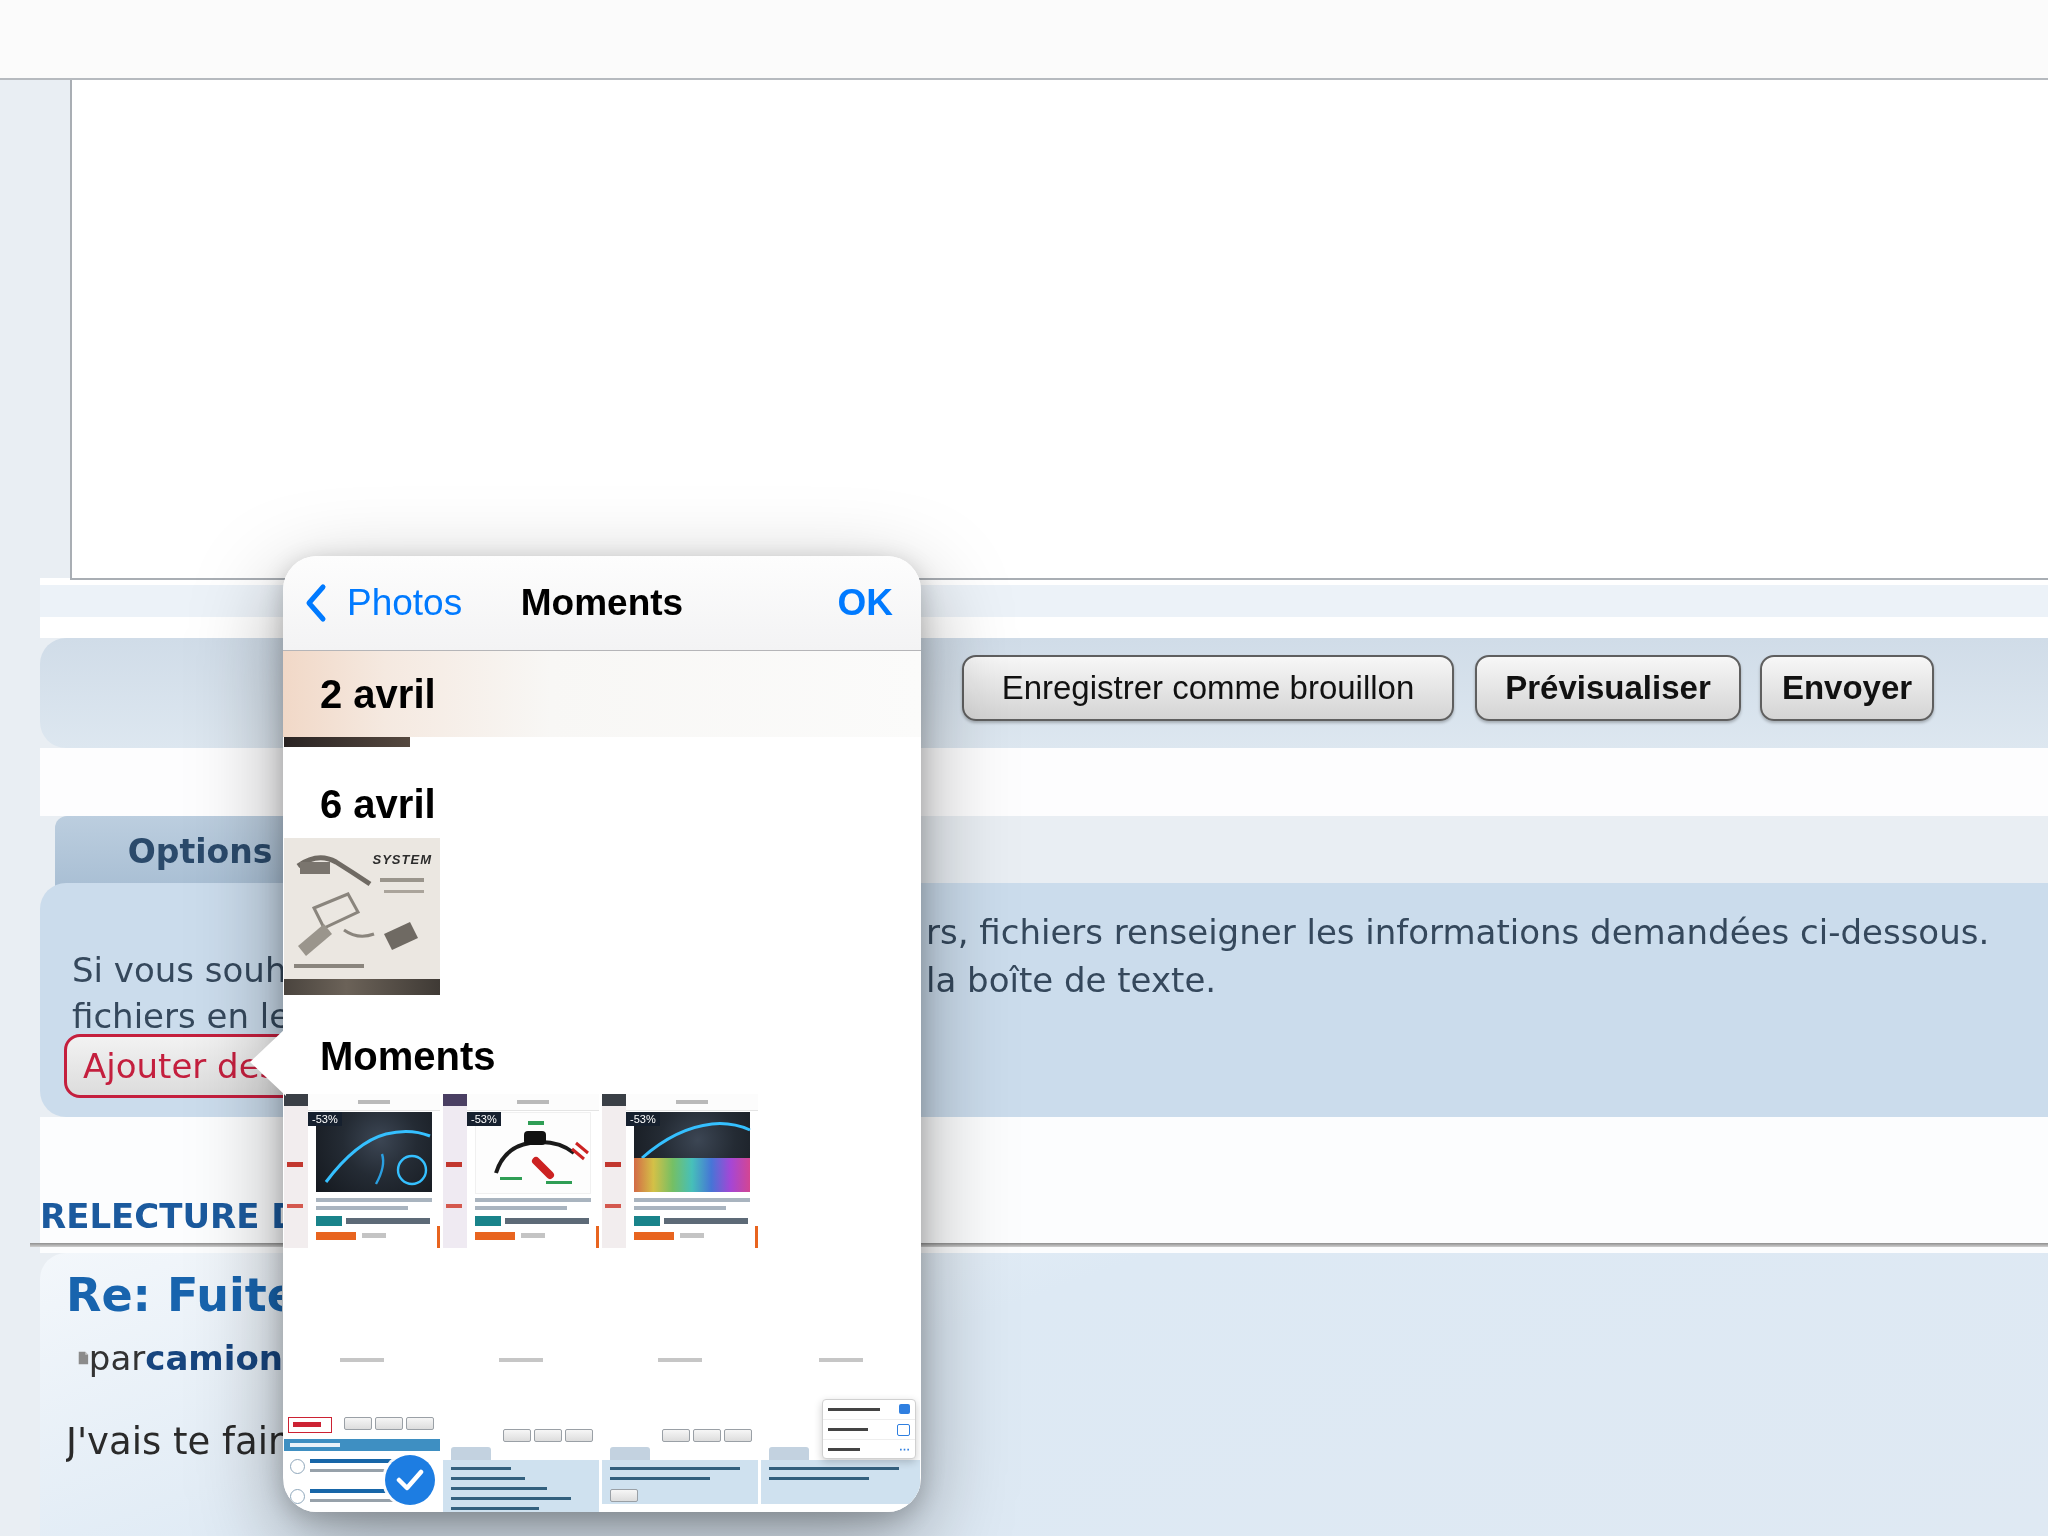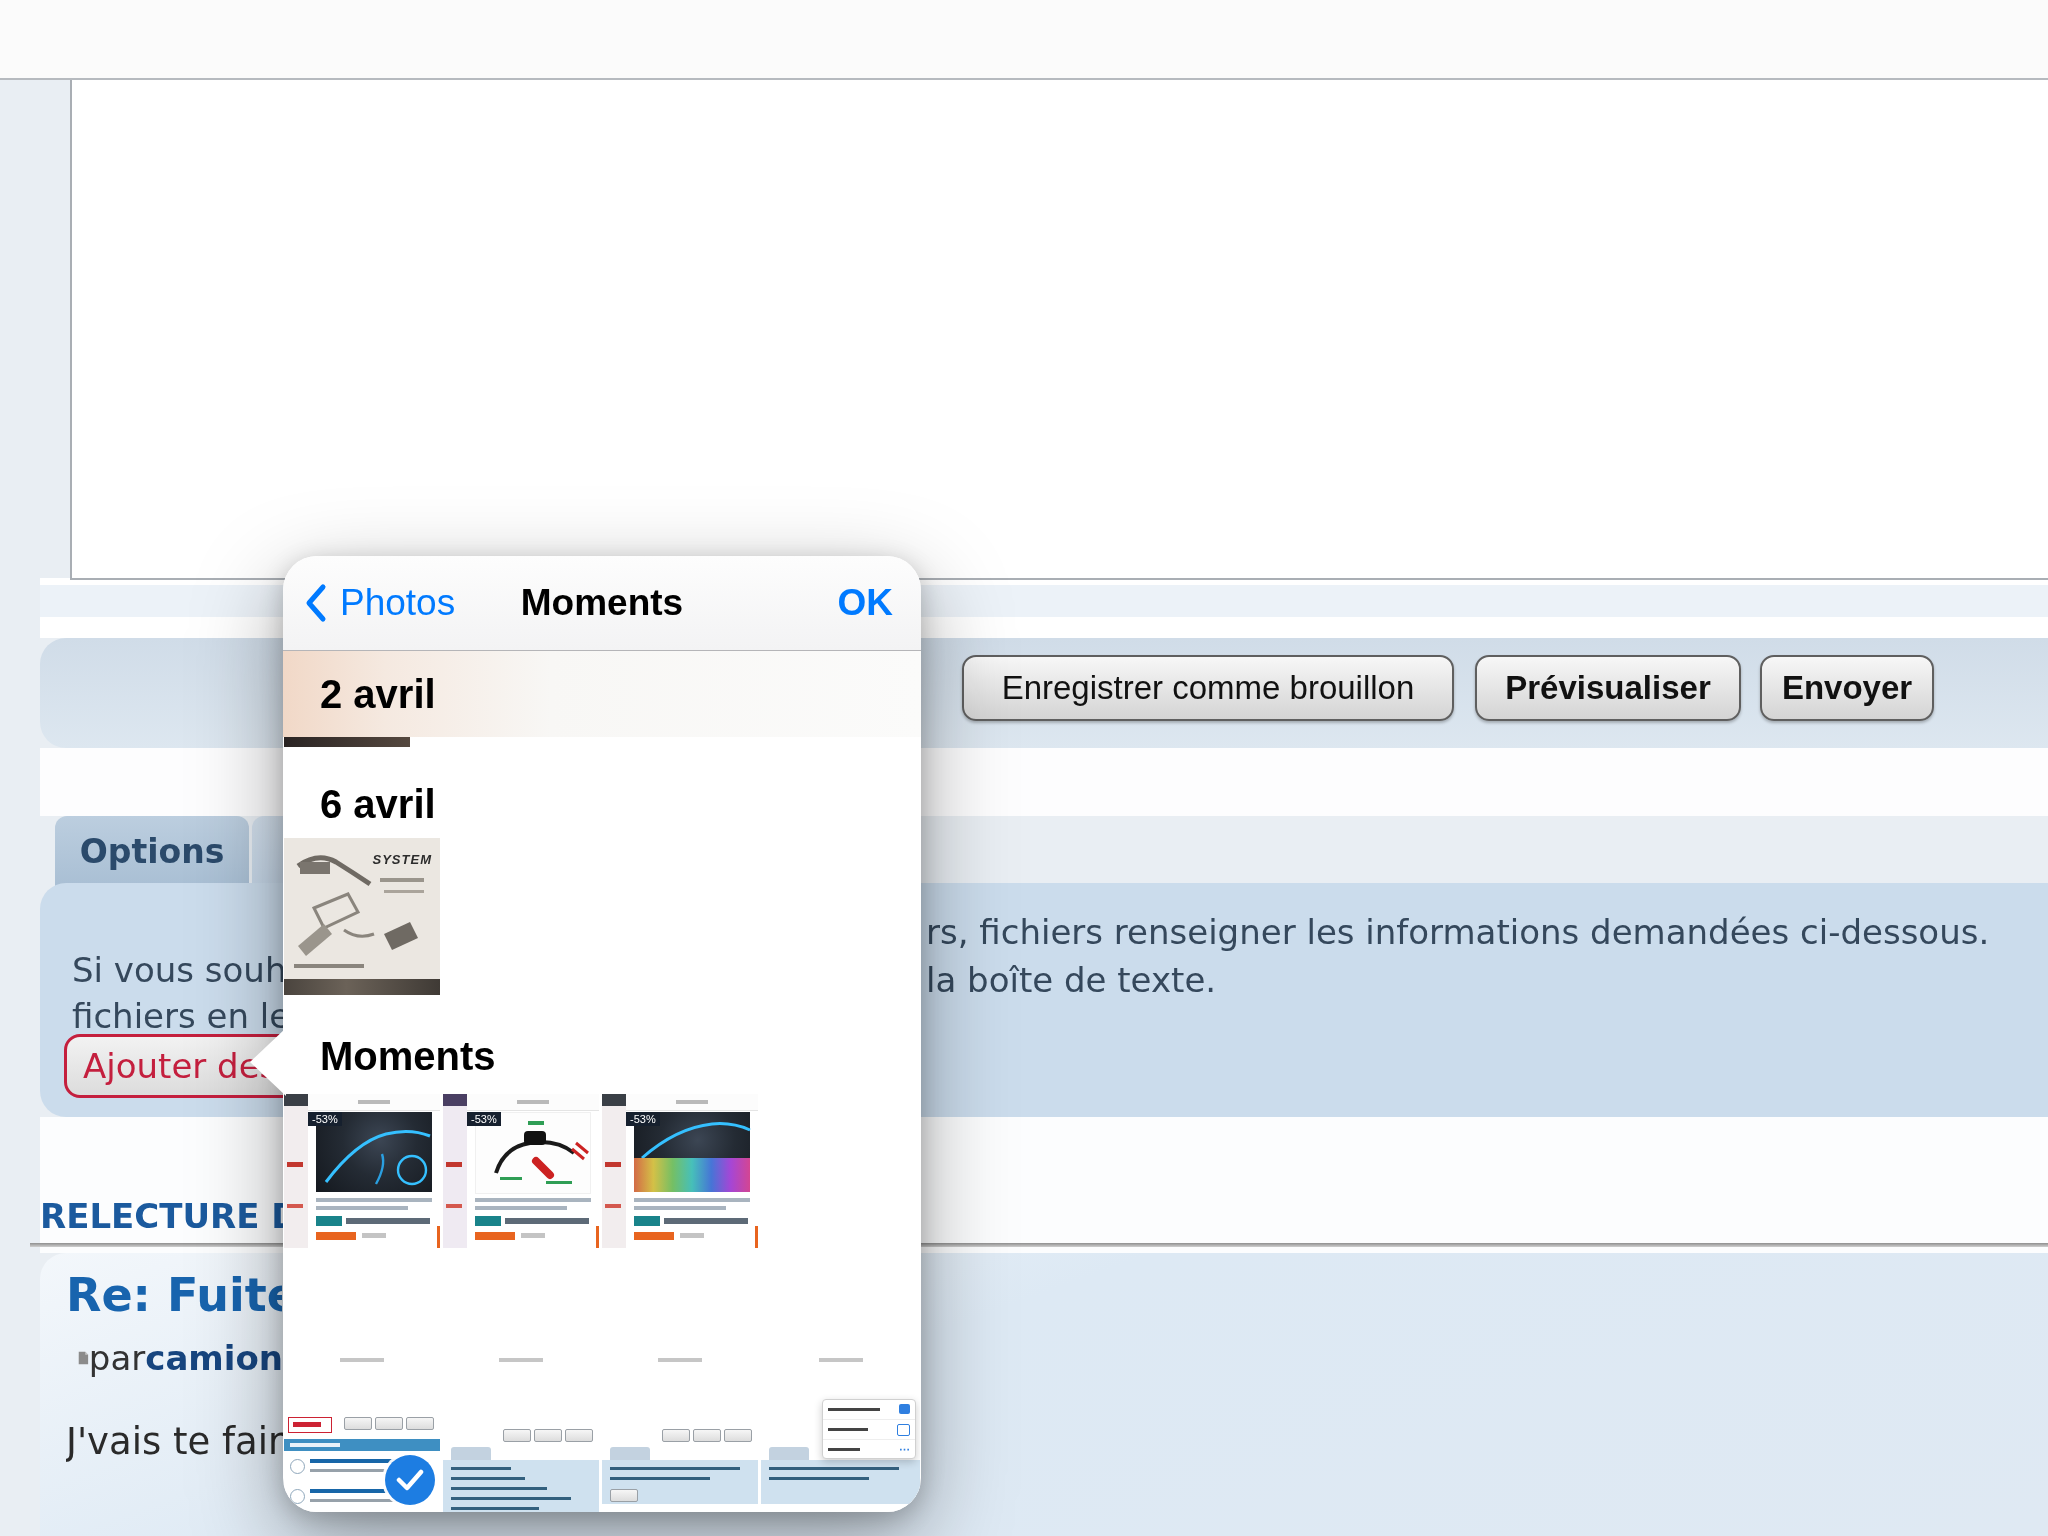--- a/index.html
+++ b/index.html
@@ -25,21 +25,21 @@
   .whiteband1{left:40px;top:578px;width:2008px;height:60px;background:#fff;z-index:0;}
   .btnpanel{left:40px;top:638px;width:2008px;height:110px;background:linear-gradient(#d0dce8,#dde7f0);border-radius:26px 0 0 26px;}
   .whiteband2{left:40px;top:748px;width:2008px;height:68px;background:#fdfdfe;}
   .fbtn{position:absolute;top:655px;height:62px;display:flex;align-items:center;justify-content:center;
         background:linear-gradient(#f7f7f7,#d4d4d4);border:2px solid #5f5f5f;border-radius:14px;
         font-size:33px;color:#111;box-shadow:0 2px 3px rgba(0,0,0,.25);cursor:pointer;}
   .fbtn.bold{font-weight:bold;}
 
   .tab-options{left:55px;top:816px;width:194px;height:70px;background:linear-gradient(#bccedf,#a9bfd4);
      border-radius:12px 12px 0 0;display:flex;align-items:center;justify-content:center;
-     font-family:"DejaVu Sans",sans-serif;font-weight:bold;font-size:33px;color:#2b4a6b;}
+     font-family:"DejaVu Sans",sans-serif;font-weight:bold;font-size:33px;color:#2b4a6b;padding-left:48px;}
   .tab-other{left:252px;top:816px;width:120px;height:70px;background:linear-gradient(#d4e1ee,#c6d7e8);border-radius:12px 12px 0 0;}
 
   .attachpanel{left:40px;top:883px;width:2008px;height:234px;background:#cbdcec;border-radius:26px 0 0 26px;}
   .attach-txt{font-family:"DejaVu Sans",sans-serif;font-size:34px;color:#35485c;white-space:nowrap;}
   .addfiles{left:64px;top:1034px;width:214px;height:58px;background:linear-gradient(#f2f2f2,#dcdcdc);
       border:3px solid #c41f3e;border-radius:16px;display:flex;align-items:center;padding-left:16px;
       font-family:"DejaVu Sans",sans-serif;font-size:34px;color:#c41f3e;overflow:hidden;white-space:nowrap;cursor:pointer;}
   .pop-arrow{left:250px;top:1028px;width:0;height:0;border-top:34px solid transparent;border-bottom:34px solid transparent;border-right:36px solid #fff;z-index:4;}
 
   .whiteband3{left:40px;top:1117px;width:2008px;height:136px;background:#fcfdfe;}
@@ -51,21 +51,21 @@
   .byline{left:78px;top:1338px;display:flex;align-items:center;width:205px;overflow:hidden;}
   .byline .par{font-family:"DejaVu Sans",sans-serif;font-size:34px;color:#333;}
   .byline .author{font-family:"DejaVu Sans",sans-serif;font-weight:bold;font-size:34px;color:#17457f;white-space:nowrap;}
   .posttext{left:66px;top:1420px;width:217px;overflow:hidden;font-family:"DejaVu Sans",sans-serif;font-size:37px;color:#2a2a2a;white-space:nowrap;}
 
   
   .popover{left:283px;top:556px;width:638px;height:956px;background:#fff;border-radius:34px;
      box-shadow:0 30px 90px rgba(0,0,0,.35),0 6px 24px rgba(0,0,0,.2);z-index:3;overflow:hidden;}
   .pop-header{position:absolute;left:0;top:0;width:100%;height:94px;background:linear-gradient(#fdfdfd,#f3f3f4);
      border-bottom:1px solid #b5b5b8;display:flex;align-items:center;}
-  .pop-back{position:absolute;left:20px;top:0;height:94px;display:flex;align-items:center;gap:13px;color:#007aff;font-size:37px;cursor:pointer;}
+  .pop-back{position:absolute;left:20px;top:0;height:94px;display:flex;align-items:center;gap:20px;color:#007aff;font-size:37px;cursor:pointer;}
   .pop-title{position:absolute;left:0;width:100%;text-align:center;top:0;line-height:94px;font-size:37px;font-weight:bold;color:#000;}
   .pop-ok{position:absolute;right:28px;top:0;line-height:94px;font-size:37px;font-weight:bold;color:#007aff;cursor:pointer;}
 
   .band-2avril{position:absolute;left:0;top:95px;width:100%;height:86px;
      background:linear-gradient(90deg,#f1d8c7 0%,#f5e9e0 16%,#f8f7f5 42%,#fbfbfa 100%);display:flex;align-items:center;}
   .sec-label{font-size:40px;font-weight:bold;color:#000;padding-left:37px;}
   .sec-head{position:absolute;left:0;width:100%;display:flex;align-items:center;}
   .sliver{position:absolute;left:1px;top:181px;width:126px;height:10px;background:linear-gradient(90deg,#2a2423,#55483f);}
 
   .thumb{position:absolute;overflow:hidden;cursor:pointer;background:#fff;}

